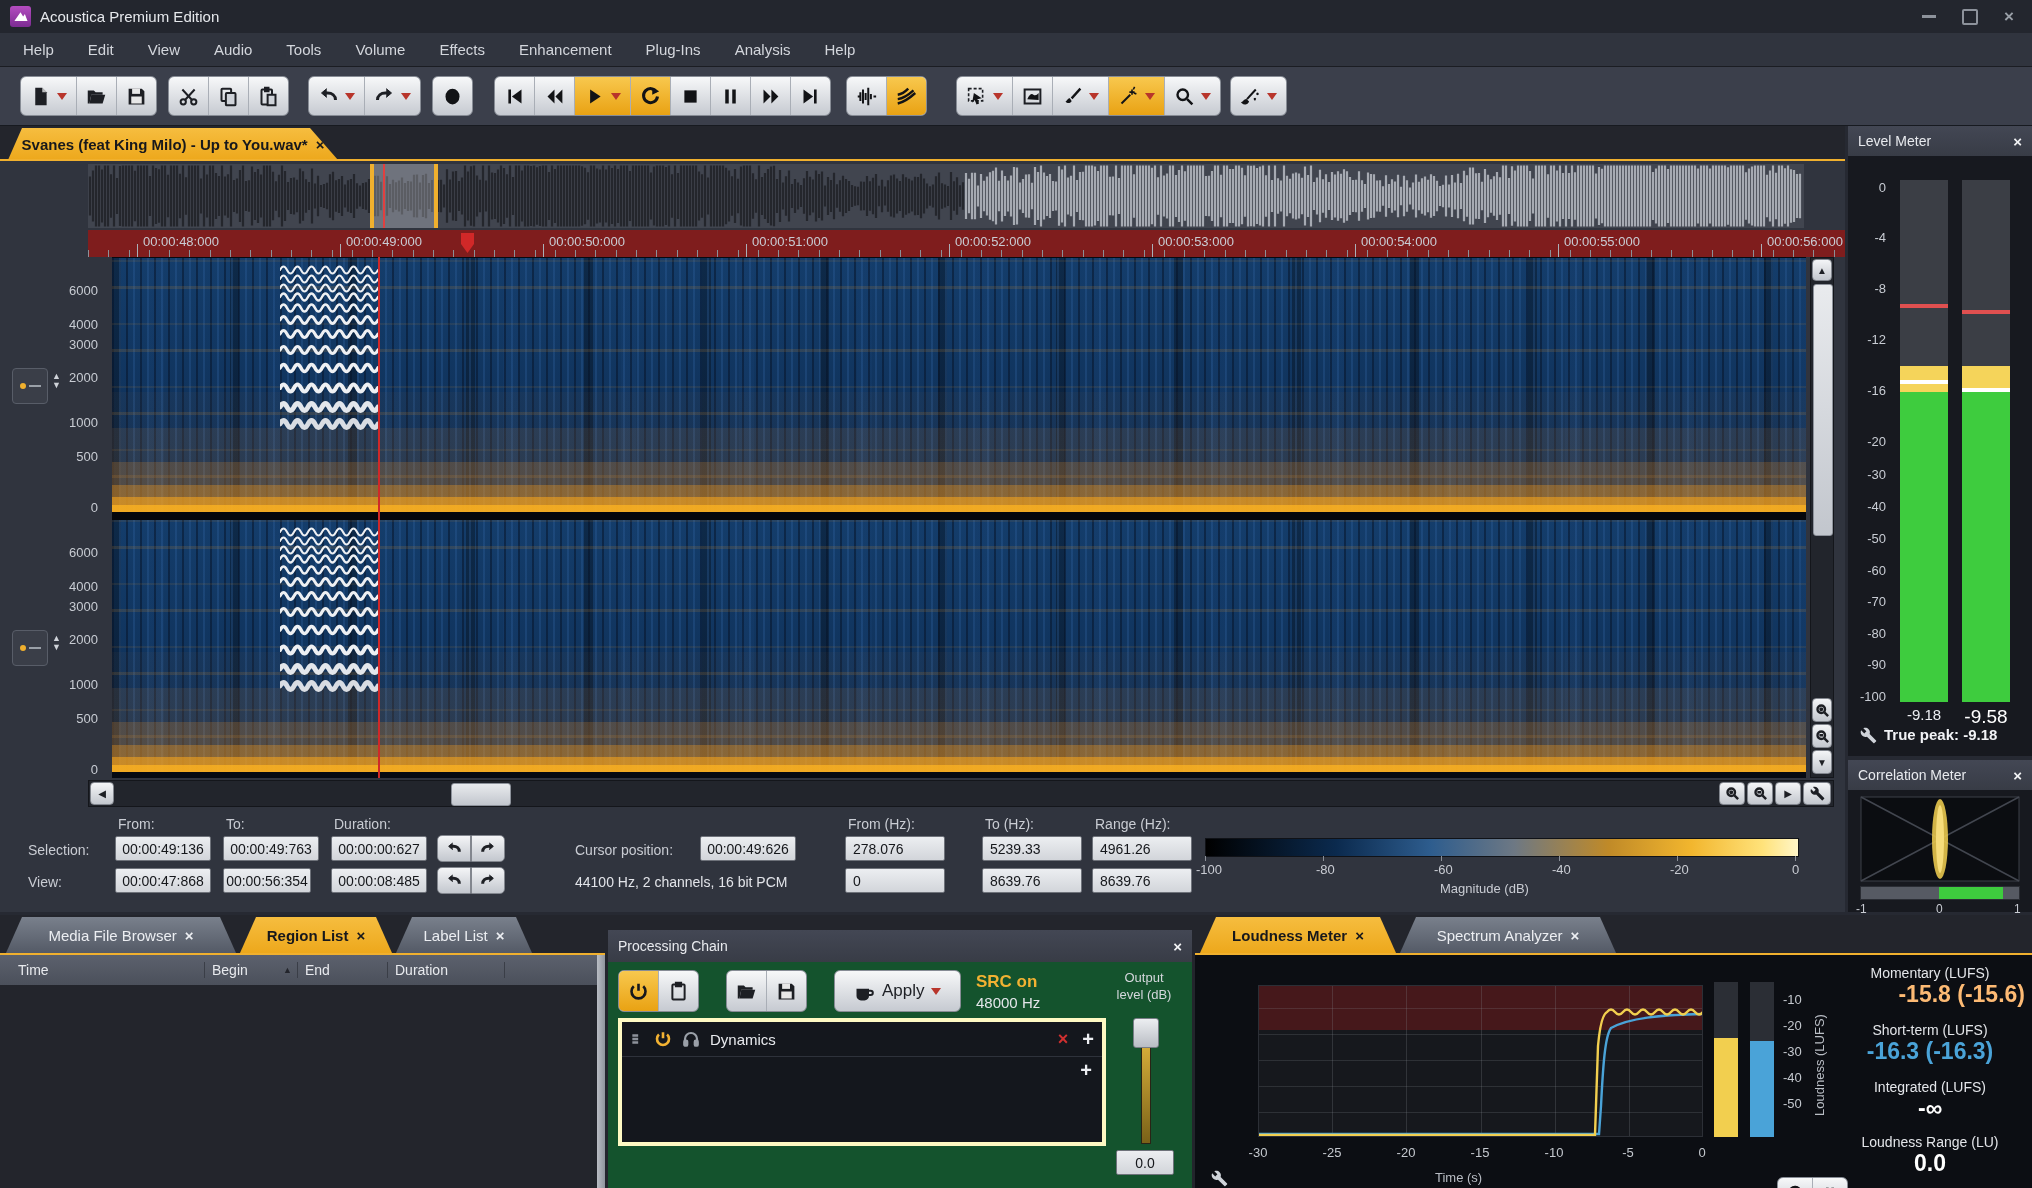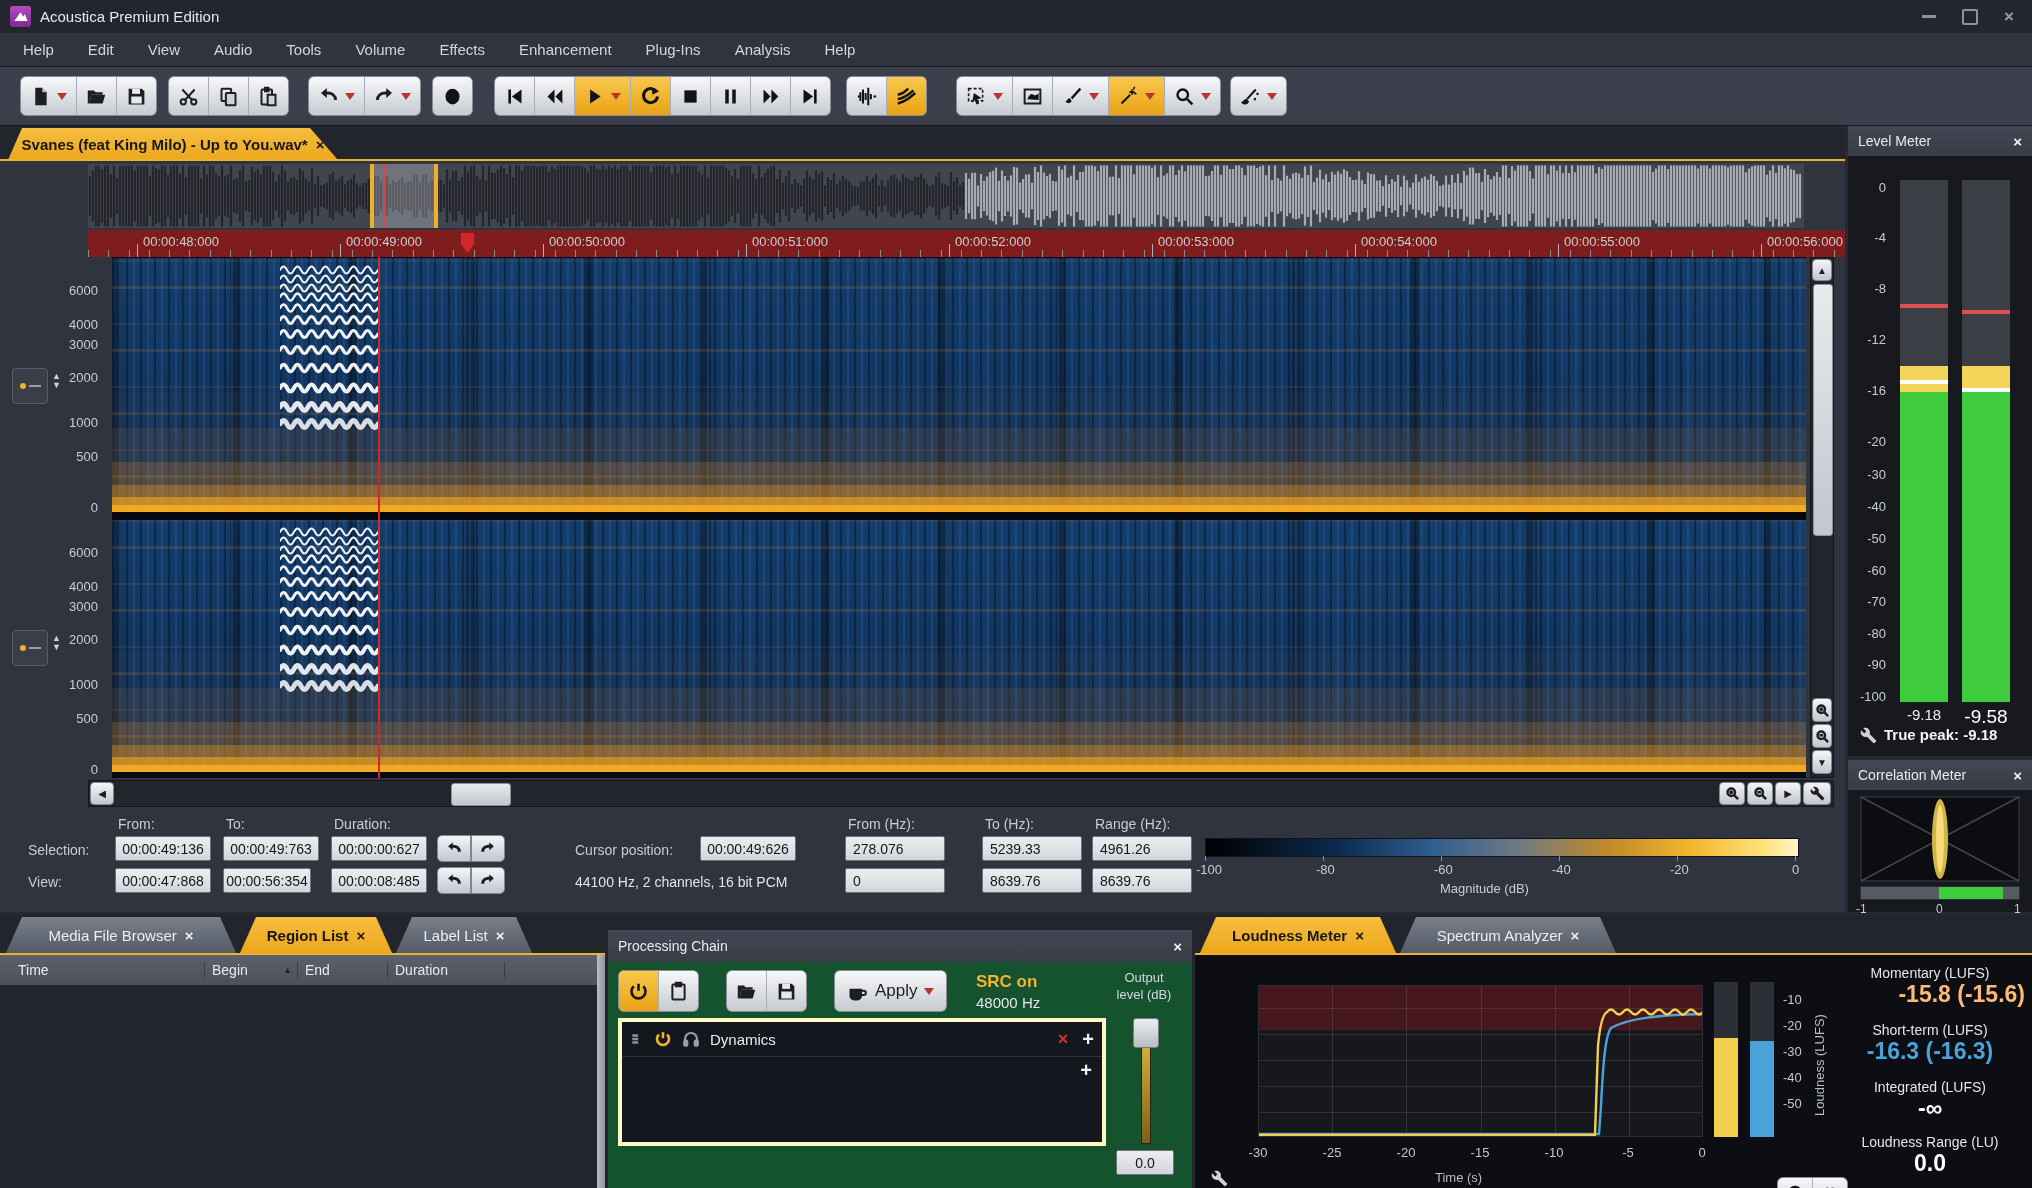--- a/index.html
+++ b/index.html
@@ -575,21 +575,21 @@
         </div>
       <div class="tb">
           <svg class="i" viewBox="0 0 24 24">
             <path d="M3 3h15l3 3v15H3z" fill="#1d1f24"></path>
             <rect x="7" y="3" width="9" height="6" fill="#e8e8e8"></rect>
             <rect x="6" y="12" width="12" height="8" fill="#e8e8e8"></rect>
           </svg>
         </div>
     </div>
     <div class="tg" style="left:226px;top:40px;height:42px;">
-      <div class="tb" style="padding:0 12px;">
+      <div class="tb" style="padding:0 19px;">
         <svg class="i" viewBox="0 0 24 24" fill="none" stroke="#1d1f24" stroke-width="2" style="margin-right:7px;">
             <path d="M4 10h12v7a4 4 0 0 1-4 4H8a4 4 0 0 1-4-4z" fill="#1d1f24"></path>
             <path d="M16 11h3a2.5 2.5 0 0 1 0 5h-3"></path>
           </svg>
         <span style="font-size:17px;color:#1d1f24;">Apply</span>
         <span class="caret"></span>
       </div>
     </div>
     <span class="abs" style="left:368px;top:42px;font-size:17px;font-weight:bold;color:#f2b232;">SRC on</span>
     <span class="abs" style="left:368px;top:64px;font-size:15px;color:#e4e6ea;">48000 Hz</span>

